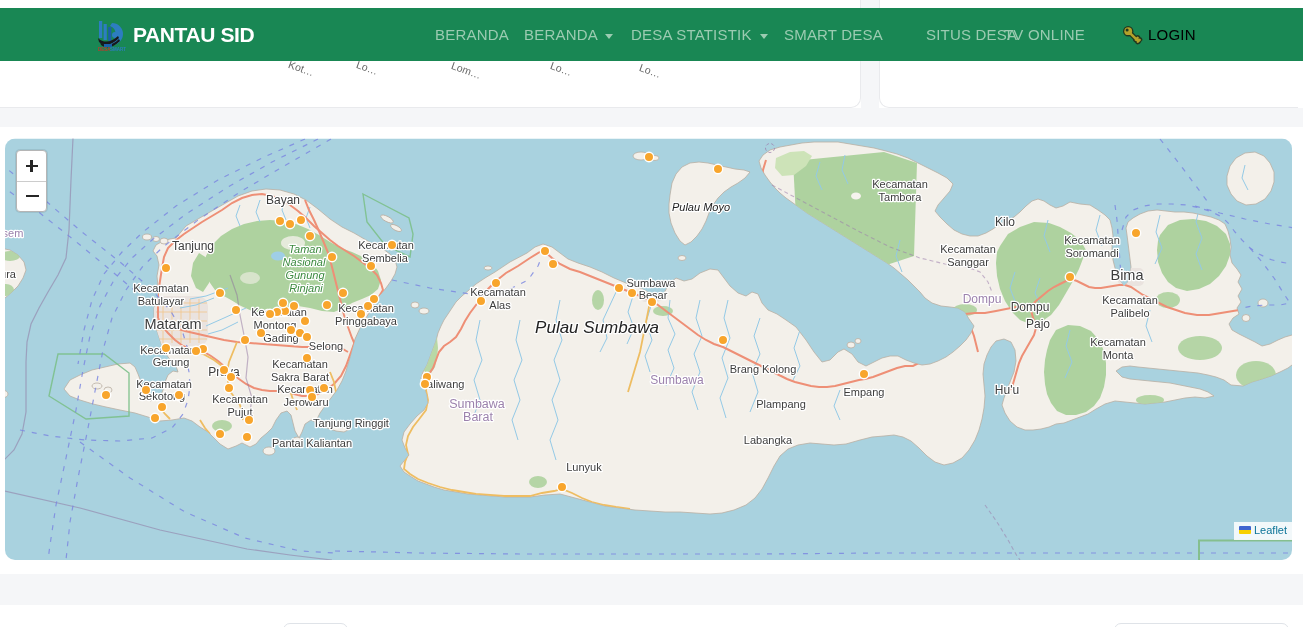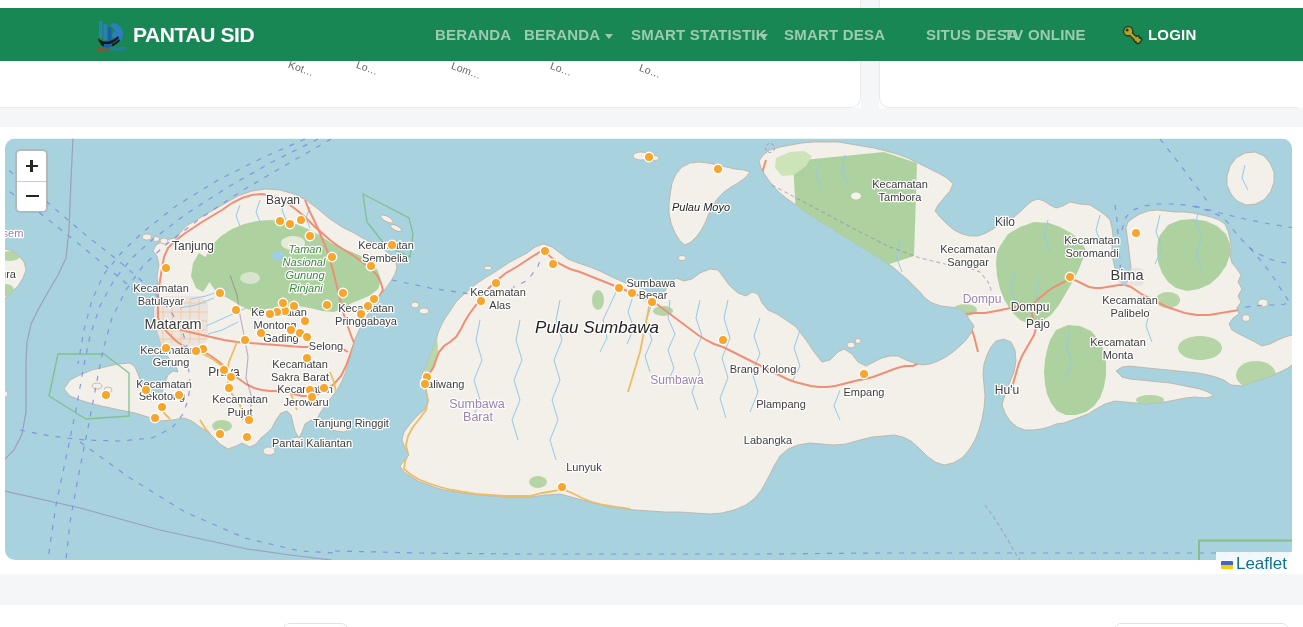--- a/index.html
+++ b/index.html
@@ -3,43 +3,43 @@
 <style>
 *{box-sizing:border-box;margin:0;padding:0}
 html,body{width:1303px;height:627px;overflow:hidden;background:#fff;
   font-family:"Liberation Sans",sans-serif}
 .abs{position:absolute}
 #page{position:relative;width:1303px;height:627px}
 #topline{position:absolute;left:100px;top:1px;width:990px;height:2px;
   border-top:1px solid #d9d9db;border-left:1px solid #e4e4e6;border-right:1px solid #e4e4e6;border-radius:6px 6px 0 0}
 #navbar{position:absolute;left:0;top:8px;width:1303px;height:53px;background:#198754;z-index:30}
 #brand{position:absolute;left:133px;top:16px;line-height:1;color:#fff;font-size:21px;font-weight:bold;letter-spacing:-.4px}
-.nav a{position:absolute;top:19px;line-height:1;color:#9bcbb1;font-size:15px;font-weight:bold;text-decoration:none;letter-spacing:.2px;white-space:nowrap}
-.nav a.white{color:#ffffff}
+.nav a{position:absolute;top:19px;line-height:1;color:#9bcbb1;font-size:15px;font-weight:normal;text-decoration:none;letter-spacing:.2px;white-space:nowrap}
+.nav a.white{color:#000000}
 .caret{position:absolute;top:26px;width:0;height:0;border-left:4.5px solid transparent;border-right:4.5px solid transparent;border-top:5px solid #9bcbb1}
 #cards{position:absolute;left:0;top:0;width:1303px;height:108px;z-index:5}
 #cardL{position:absolute;left:0;top:0;width:861px;height:108px;background:#fff;
   border-bottom:1px solid #e9eaed;border-right:1px solid #e9eaed;border-radius:0 0 10px 0}
 #cardR{position:absolute;left:879px;top:0;width:419px;height:108px;background:#fff;
   border-bottom:1px solid #e9eaed;border-left:1px solid #e9eaed;border-radius:0 0 0 10px}
 #gapTop{position:absolute;left:861px;top:0;width:18px;height:108px;background:#f5f6f8}
 .xlab{position:absolute;color:#666;font-size:10.5px;transform:rotate(20deg);transform-origin:left top;white-space:nowrap}
 #strip1{position:absolute;left:0;top:108px;width:1303px;height:19px;background:#f5f6f8}
 #mapwrap{position:absolute;left:0;top:127px;width:1303px;height:447px;background:#fff}
 #strip2{position:absolute;left:0;top:574px;width:1303px;height:31px;background:#f5f6f8}
 #bottom{position:absolute;left:0;top:605px;width:1303px;height:22px;background:#fff}
 .bcard{position:absolute;top:623px;height:10px;background:#fff;border:1px solid #dfe3e8;border-radius:7px 7px 0 0}
 #zoomctl{position:absolute;left:16px;top:150px;width:31px;height:62px;background:#fff;
   border:1px solid #b5b5b5;border-radius:4px;z-index:20;box-shadow:0 0 0 1px rgba(0,0,0,.08)}
 #zoomctl .zin,#zoomctl .zout{position:absolute;left:0;width:29px;height:30px}
 #zoomctl .zout{top:30px;border-top:1px solid #ccc}
 .hbar{position:absolute;left:8.5px;top:13.5px;width:12px;height:2.8px;background:#262626}
 .vbar{position:absolute;left:13.1px;top:9px;width:2.8px;height:12px;background:#262626}
-#attrib{position:absolute;right:11px;top:552px;height:18px;background:rgba(255,255,255,.85);
-  padding:2px 5px 0 5px;font-size:17px;color:#333;z-index:20}
+#attrib{position:absolute;right:11px;top:522px;height:18px;background:rgba(255,255,255,.85);
+  padding:2px 5px 0 5px;font-size:11px;color:#333;z-index:20}
 #attrib a{color:#0b7397;text-decoration:none}
 .flag{display:inline-block;width:12px;height:8px;margin-right:3px;border-radius:1px;
   background:linear-gradient(#4065cf 50%,#f7d000 50%)}
 </style></head><body>
 <div id="page">
 <div id="cards">
  <div id="cardL"></div>
       <div id="gapTop"></div>
       <div id="cardR"></div>
  <div class="xlab" style="left:291px;top:58px">Kot…</div>
@@ -60,21 +60,21 @@
    <path d="M4 24 C 10 29 17 27 23 21 L24 23 C 17 30 10 31 5 27 Z" fill="#17191c"></path>
    <rect x="8" y="26" width="8" height="3" fill="#1a5fa8"></rect>
    <text x="2" y="33" font-size="4.5" font-weight="bold" fill="#c0392b">DESA</text>
    <text x="14" y="33" font-size="4.5" font-weight="bold" fill="#2d7dc1">SMART</text>
  </svg>
  <div id="brand">PANTAU SID</div>
  <div class="nav">
   <a style="left:435px">BERANDA</a>
   <a style="left:524px">BERANDA</a>
         <span class="caret" style="left:605px"></span>
-  <a style="left:631px">SMART STATISTIK</a>
+  <a style="left:631px">DESA STATISTIK</a>
         <span class="caret" style="left:760px"></span>
   <a style="left:784px">SMART DESA</a>
   <a style="left:926px">SITUS DESA</a>
   <a style="left:1004px">TV ONLINE</a>
   <a class="white" style="left:1148px">LOGIN</a>
  </div>
  <svg class="abs" style="left:1123px;top:17px" width="20" height="20" viewBox="0 0 20 20">
    <path d="M7.6 8.6 L15.4 16.4 M12.6 14.8 L14.8 12.6 M14.6 16.8 L16.8 14.6" stroke="#22381f" stroke-width="5" stroke-linecap="round" fill="none"></path>
    <circle cx="5.2" cy="6.2" r="5.2" fill="#22381f"></circle>
    <circle cx="5.2" cy="6.2" r="3.9" fill="#b3a22b"></circle>

